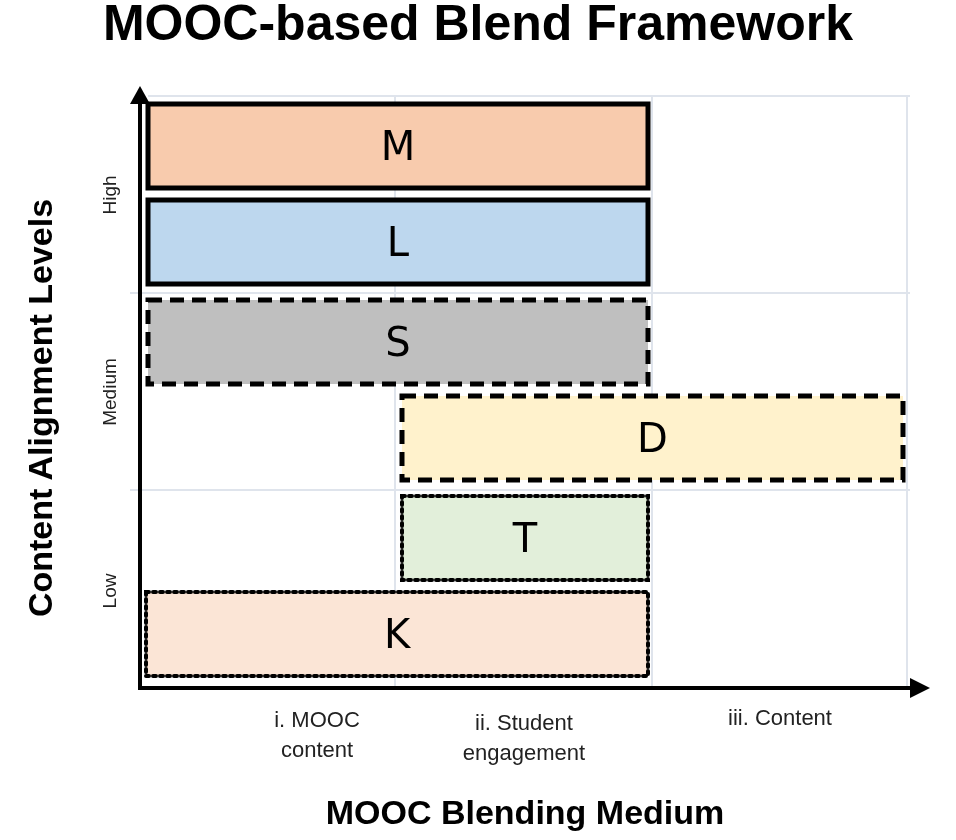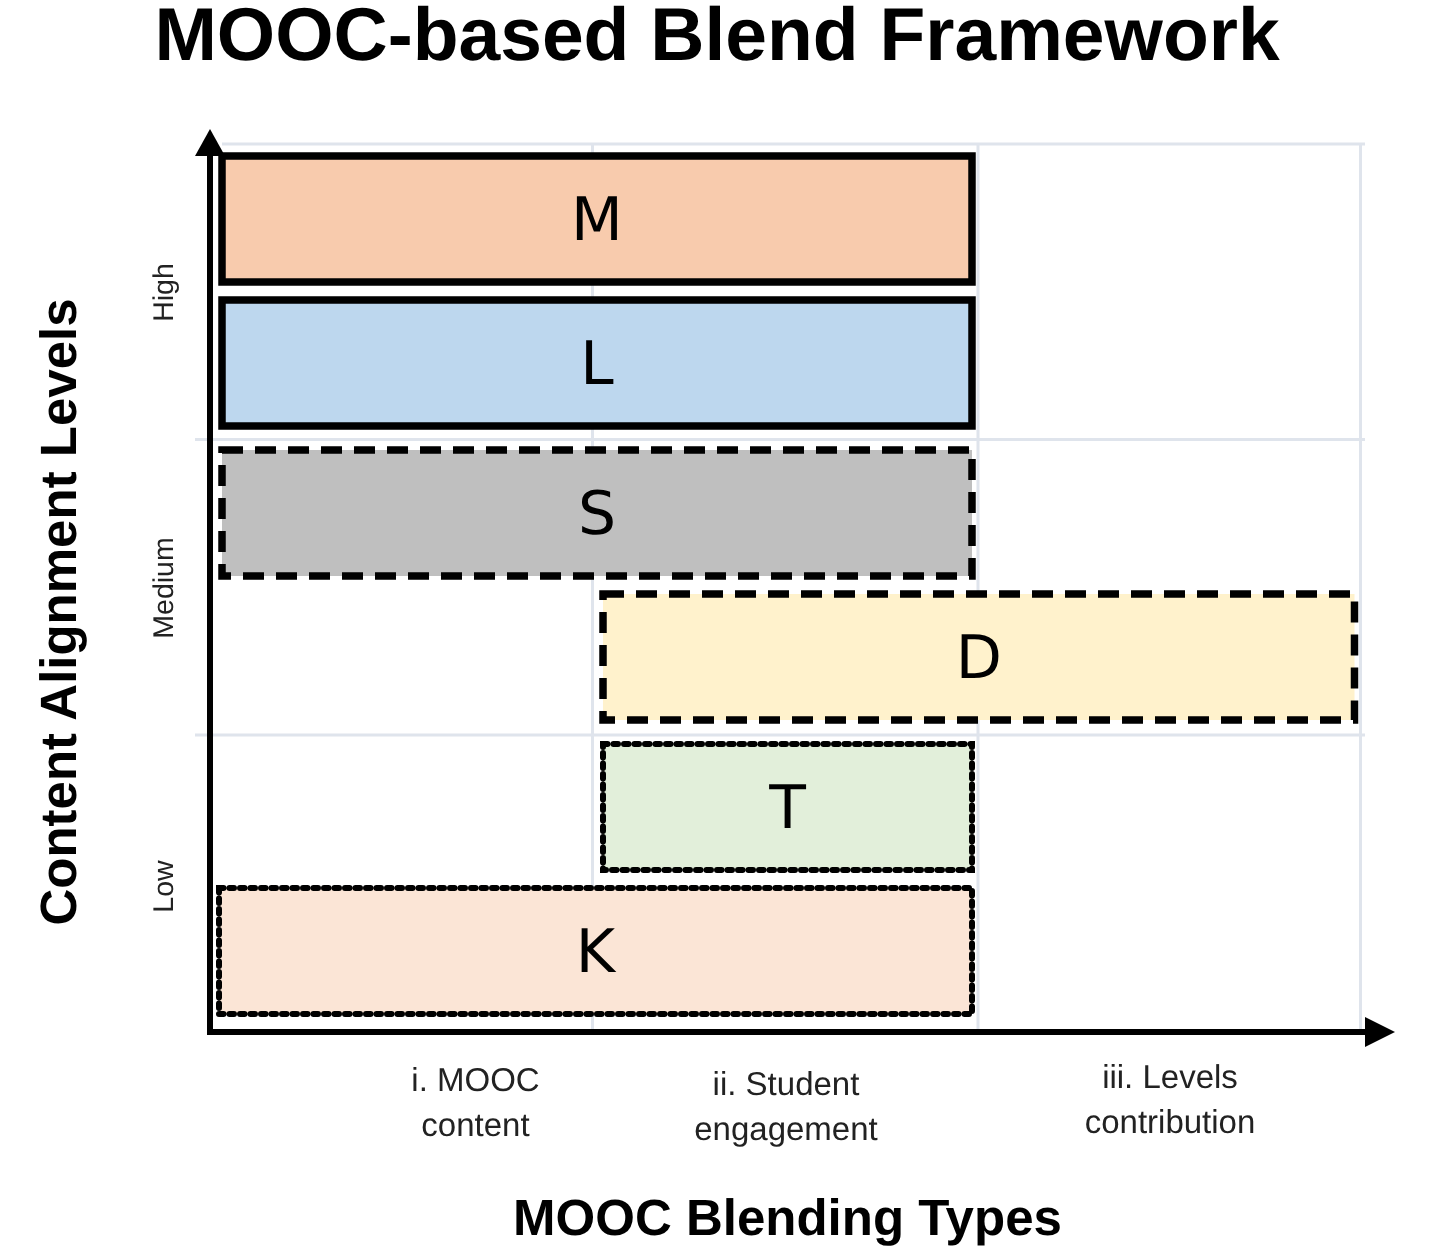--- a/index.html
+++ b/index.html
@@ -67,17 +67,16 @@
 
 <div class="xtick" style="left:270px; top:705px;margin-left:47px;">
   <div>i. MOOC</div>
   <div>content</div>
 </div>
 <div class="xtick" style="left:524px; top:708px;">
   <div>ii. Student</div>
   <div>engagement</div>
 </div>
 <div class="xtick" style="left:780px; top:703px;">
-  <div>iii. Levels</div>
-  <div>contribution</div>
+  <div>iii. Content</div>
 </div>
 
-<div class="xlabel">MOOC Blending Types</div>
+<div class="xlabel">MOOC Blending Medium</div>
 
 </body></html>

